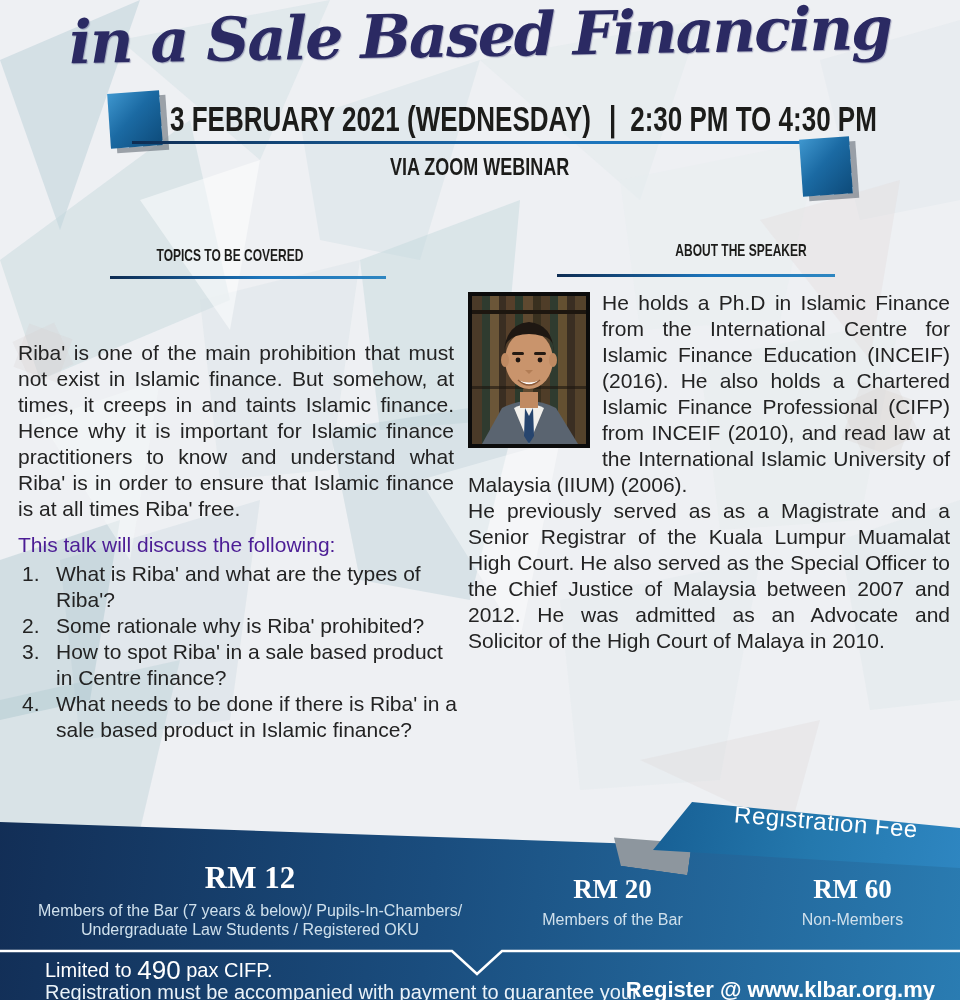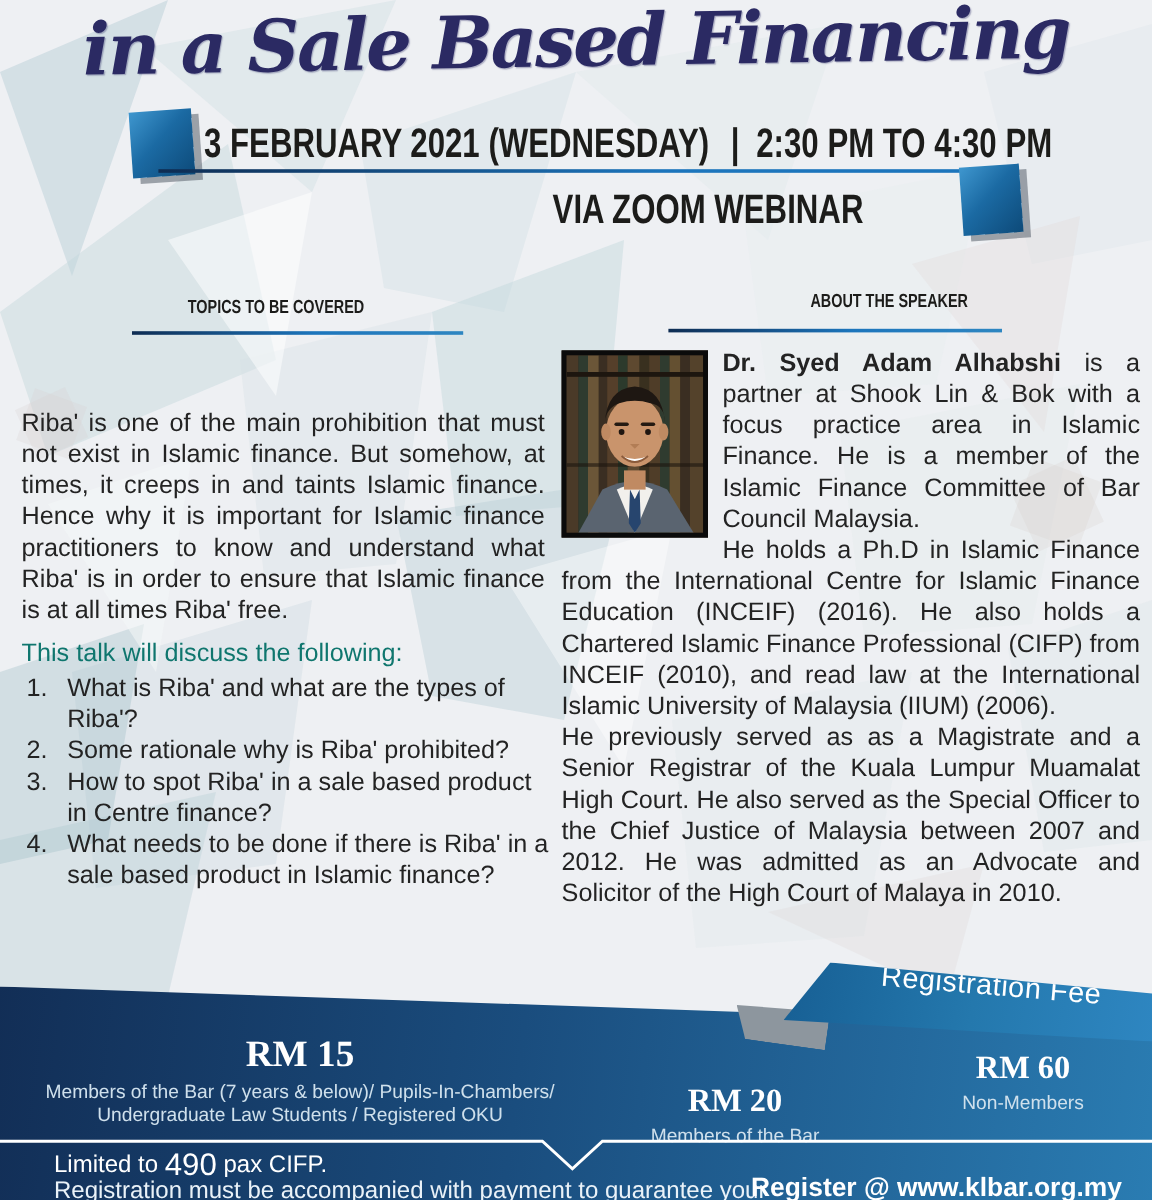--- a/index.html
+++ b/index.html
@@ -17,21 +17,21 @@
     left:0;top:0;width:100%;text-align:center;
     font-family:"DejaVu Serif",serif;font-style:italic;font-weight:bold;
     font-size:60px;letter-spacing:-2px;color:#2b2a63;
     transform:rotate(-1deg);
     text-shadow:1px 1px 1px rgba(43,42,99,.35);
   }
   .cond{display:inline-block;transform:scaleY(1.32);transform-origin:center top;
         font-weight:bold;color:#1c1c1a;letter-spacing:0px;white-space:nowrap;}
   .date-text{left:170px;top:99px;width:660px;text-align:center;font-size:26px;}
   .date-text .pipe{margin:0 14px 0 18px;}
-  .via-zoom{right:170px;top:154px;width:400px;text-align:center;font-size:26px;}
+  .via-zoom{right:170px;top:154px;width:400px;text-align:left;font-size:18px;}
   .blue-square{
     position:absolute;z-index:2;
     background:linear-gradient(135deg,#3f97cf 0%,#1b6aa3 45%,#0d4a79 100%);
     box-shadow:6px 5px 0 rgba(110,118,128,.65);
     transform:rotate(-4deg);
   }
   .sq-left{left:109px;top:92px;width:52px;height:55px;}
   .sq-right{left:801px;top:138px;width:50px;height:57px;}
   .date-line{left:132px;top:141px;width:700px;height:3px;
     background:linear-gradient(90deg,#0e2c52,#1c75bc 60%,#1c75bc);}
@@ -40,21 +40,21 @@
   .sec-heading{text-align:center;font-size:12px;}
   .topics-heading{left:20px;top:246px;width:420px;}
   .speaker-heading{left:531px;top:241px;width:420px;}
   .sec-underline{height:3px;background:linear-gradient(90deg,#0e2c52,#1c75bc 55%,#2e86c1);}
   .topics-underline{left:110px;top:276px;width:276px;}
   .speaker-underline{left:557px;top:274px;width:278px;}
 
   
   .bodytext{font-size:21px;line-height:26px;color:#232323;text-align:justify;}
   .topics-par{left:18px;top:292px;width:436px;margin-top:48px;}
-  .list-intro{left:18px;top:533px;width:436px;font-size:21px;color:#0f766e;}
+  .list-intro{left:18px;top:533px;width:436px;font-size:21px;color:#4c1d95;}
   .topics-list{left:22px;top:561px;width:438px;font-size:21px;line-height:26px;color:#232323;}
   .topics-list .li{display:flex;margin:0 0 0 0;}
   .topics-list .num{flex:0 0 34px;}
   .topics-list .li-text{flex:1;}
 
   .bio{left:468px;top:290px;width:482px;}
   .bio p{margin:0;}
   .photo{
     float:left;width:114px;height:148px;border:4px solid #0b0b0b;
     margin:2px 12px 4px 0;position:relative;overflow:hidden;background:#2c2218;
@@ -78,21 +78,21 @@
   }
   .ribbon-label{
     position:absolute;left:78px;top:13px;width:240px;text-align:center;
     transform:rotate(4.8deg);color:#ffffff;font-size:24px;letter-spacing:.5px;
   }
   .fee{position:absolute;z-index:3;text-align:center;color:#fff;}
   .fee .price{font-family:"Liberation Serif",serif;font-weight:bold;color:#ffffff;}
   .fee .desc{color:#cfe0ec;font-size:16px;line-height:19px;margin-top:5px;}
   .fee-0{left:35px;top:860px;width:430px;}
   .fee-0 .price{font-size:31px;}
-  .fee-1{left:500px;top:874px;width:225px;margin-top:28px;}
+  .fee-1{left:500px;top:874px;width:225px;}
   .fee-1 .price{font-size:27px;}
   .fee-2{left:745px;top:874px;width:215px;}
   .fee-2 .price{font-size:27px;}
 
   #divider{position:absolute;left:0;top:0;z-index:3;}
 
   .limited{left:45px;top:955px;color:#ffffff;font-size:20px;z-index:3;}
   .limited .count{font-size:26px;font-weight:normal;vertical-align:-2px;}
   .payment-note{left:45px;top:981px;color:#eaf2f8;font-size:20px;z-index:3;white-space:nowrap;}
   .register{right:25px;top:977px;width:400px;text-align:right;color:#ffffff;
@@ -208,33 +208,32 @@
         <path d="M32,56 Q34,28 57,26 Q80,28 82,56 Q82,42 70,40 Q57,36 44,40 Q33,44 32,56 Z" fill="#1e1712"></path>
         <rect x="40" y="56" width="12" height="3" rx="1.5" fill="#241a12"></rect>
         <rect x="62" y="56" width="12" height="3" rx="1.5" fill="#241a12"></rect>
         <circle cx="46" cy="64" r="2.4" fill="#1e1510"></circle>
         <circle cx="68" cy="64" r="2.4" fill="#1e1510"></circle>
         <path d="M53,74 L61,74 L57,78 Z" fill="#b27d55"></path>
         <path d="M46,84 Q57,93 68,84 Q57,89 46,84 Z" fill="#ffffff"></path>
         <path d="M46,84 Q57,94 68,84" fill="none" stroke="#8a5a3a" stroke-width="1.5"></path>
       </svg>
     </div>
-    <p><b>Dr. Syed Adam Alhabshi</b><span> is a partner at Shook Lin &amp; Bok with a focus practice area in Islamic Finance. He is a member of the Islamic Finance Committee of Bar Council Malaysia.</span></p>
     <p>He holds a Ph.D in Islamic Finance from the International Centre for Islamic Finance Education (INCEIF) (2016). He also holds a Chartered Islamic Finance Professional (CIFP) from INCEIF (2010), and read law at the International Islamic University of Malaysia (IIUM) (2006).</p>
     <p>He previously served as as a Magistrate and a Senior Registrar of the Kuala Lumpur Muamalat High Court. He also served as the Special Officer to the Chief Justice of Malaysia between 2007 and 2012. He was admitted as an Advocate and Solicitor of the High Court of Malaya in 2010.</p>
   </div>
 
   <div class="band"></div>
   <div class="ribbon-fold"></div>
   <div class="ribbon">
     <div class="ribbon-label">Registration Fee</div>
   </div>
 
   <div class="fee fee-0">
-    <div class="price">RM 15</div>
+    <div class="price">RM 12</div>
     <div class="desc">Members of the Bar (7 years &amp; below)/ Pupils-In-Chambers/ Undergraduate Law Students / Registered OKU</div>
   </div>
   <div class="fee fee-1">
     <div class="price">RM 20</div>
     <div class="desc">Members of the Bar</div>
   </div>
   <div class="fee fee-2">
     <div class="price">RM 60</div>
     <div class="desc">Non-Members</div>
   </div>

